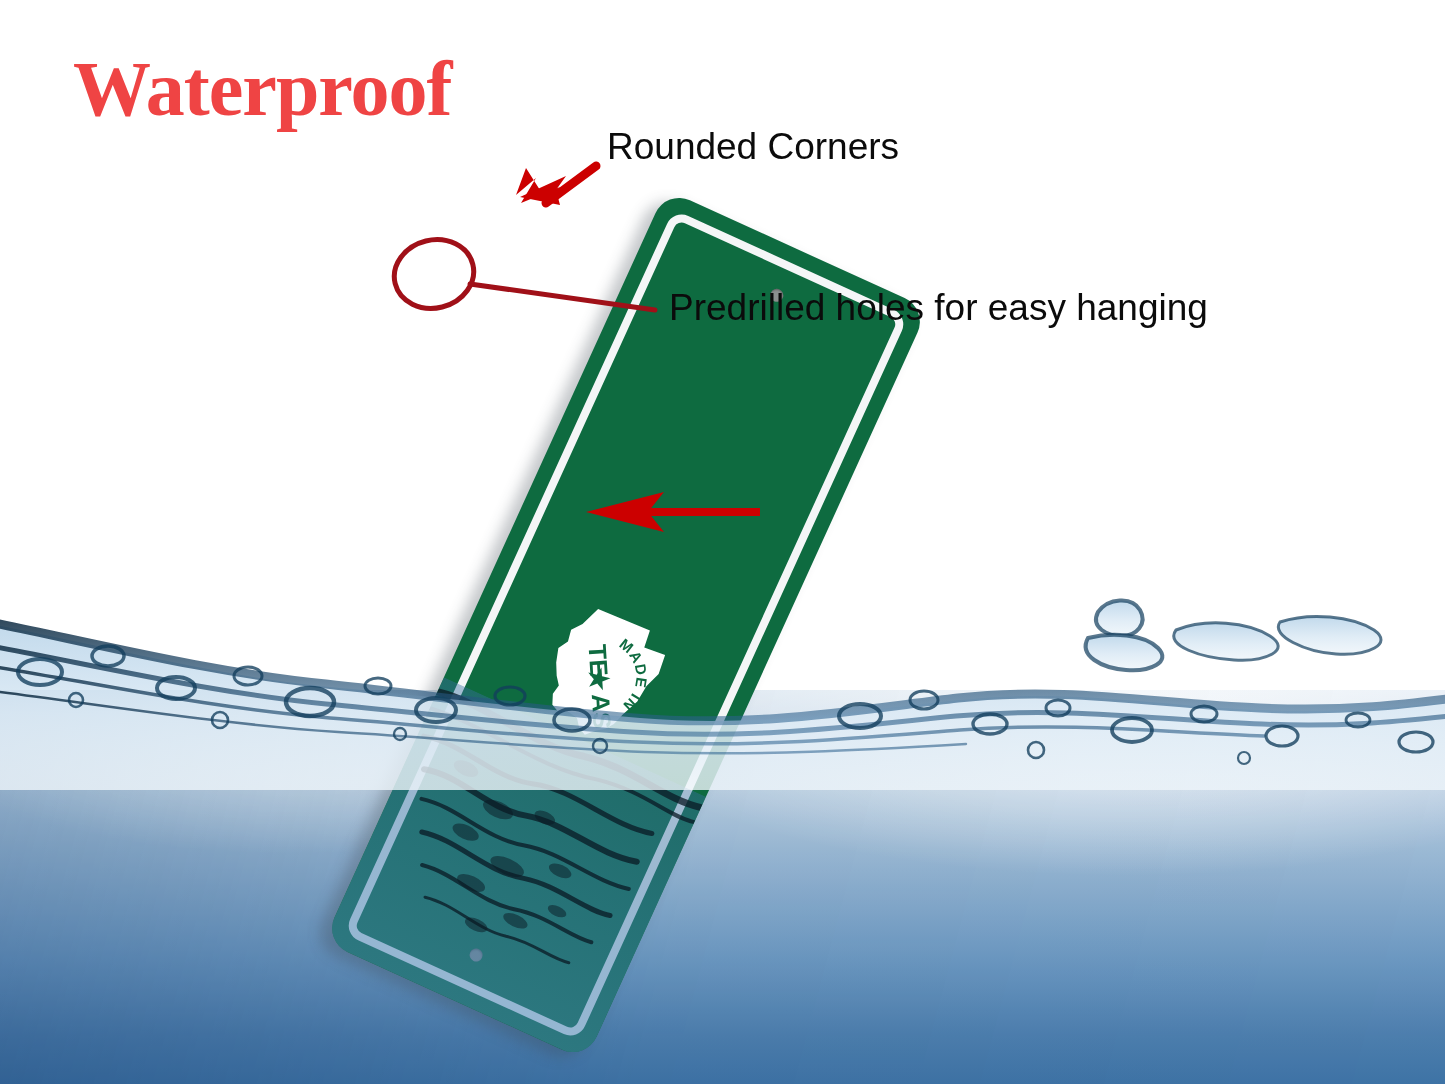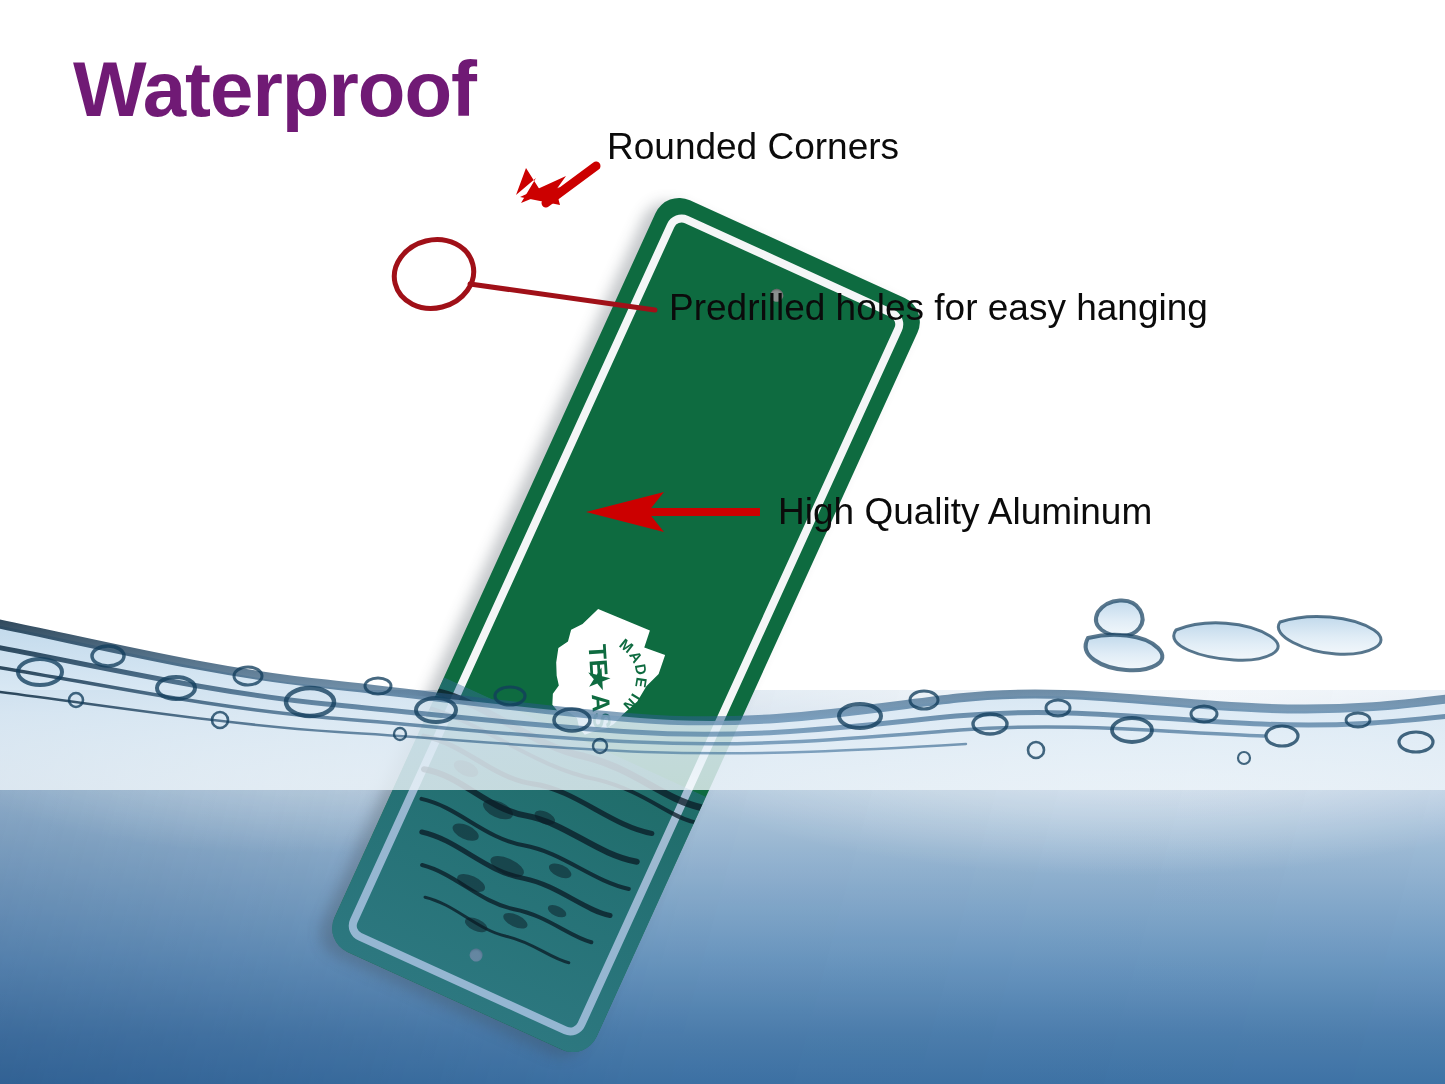--- a/index.html
+++ b/index.html
@@ -114,25 +114,25 @@
     width: 124px;
     height: 132px;
   }
   .texas-badge svg { width: 100%; height: 100%; display: block; }
 
   
   .title {
     position: absolute;
     left: 73px;
     top: 44px;
-    font-family: Liberation Sans, sans-serif;
+    font-family: Liberation Serif, serif;
     font-weight: bold;
     font-size: 78px;
     letter-spacing: -1px;
-    color: #701a75;
+    color: #ef4444;
     white-space: nowrap;
   }
 
   
   .callout {
     position: absolute;
     color: #0b0b0b;
     white-space: nowrap;
     font-family: "Liberation Sans", sans-serif;
     margin-left: 7px;
@@ -309,15 +309,14 @@
       <g>
         <path stroke="#cc0000" stroke-width="8" stroke-linecap="butt" d="M760 512 L640 512"></path>
         <path fill="#cc0000" d="
           M586 512 L664 492 L648 512 L664 532 Z"></path>
       </g>
     </svg>
   </div>
 
   <div class="callout callout-rounded">Rounded Corners</div>
   <div class="callout callout-holes">Predrilled holes for easy hanging</div>
-  <div class="callout callout-alum">High Quality Aluminum</div>
 
 </div>
 
 </body></html>

